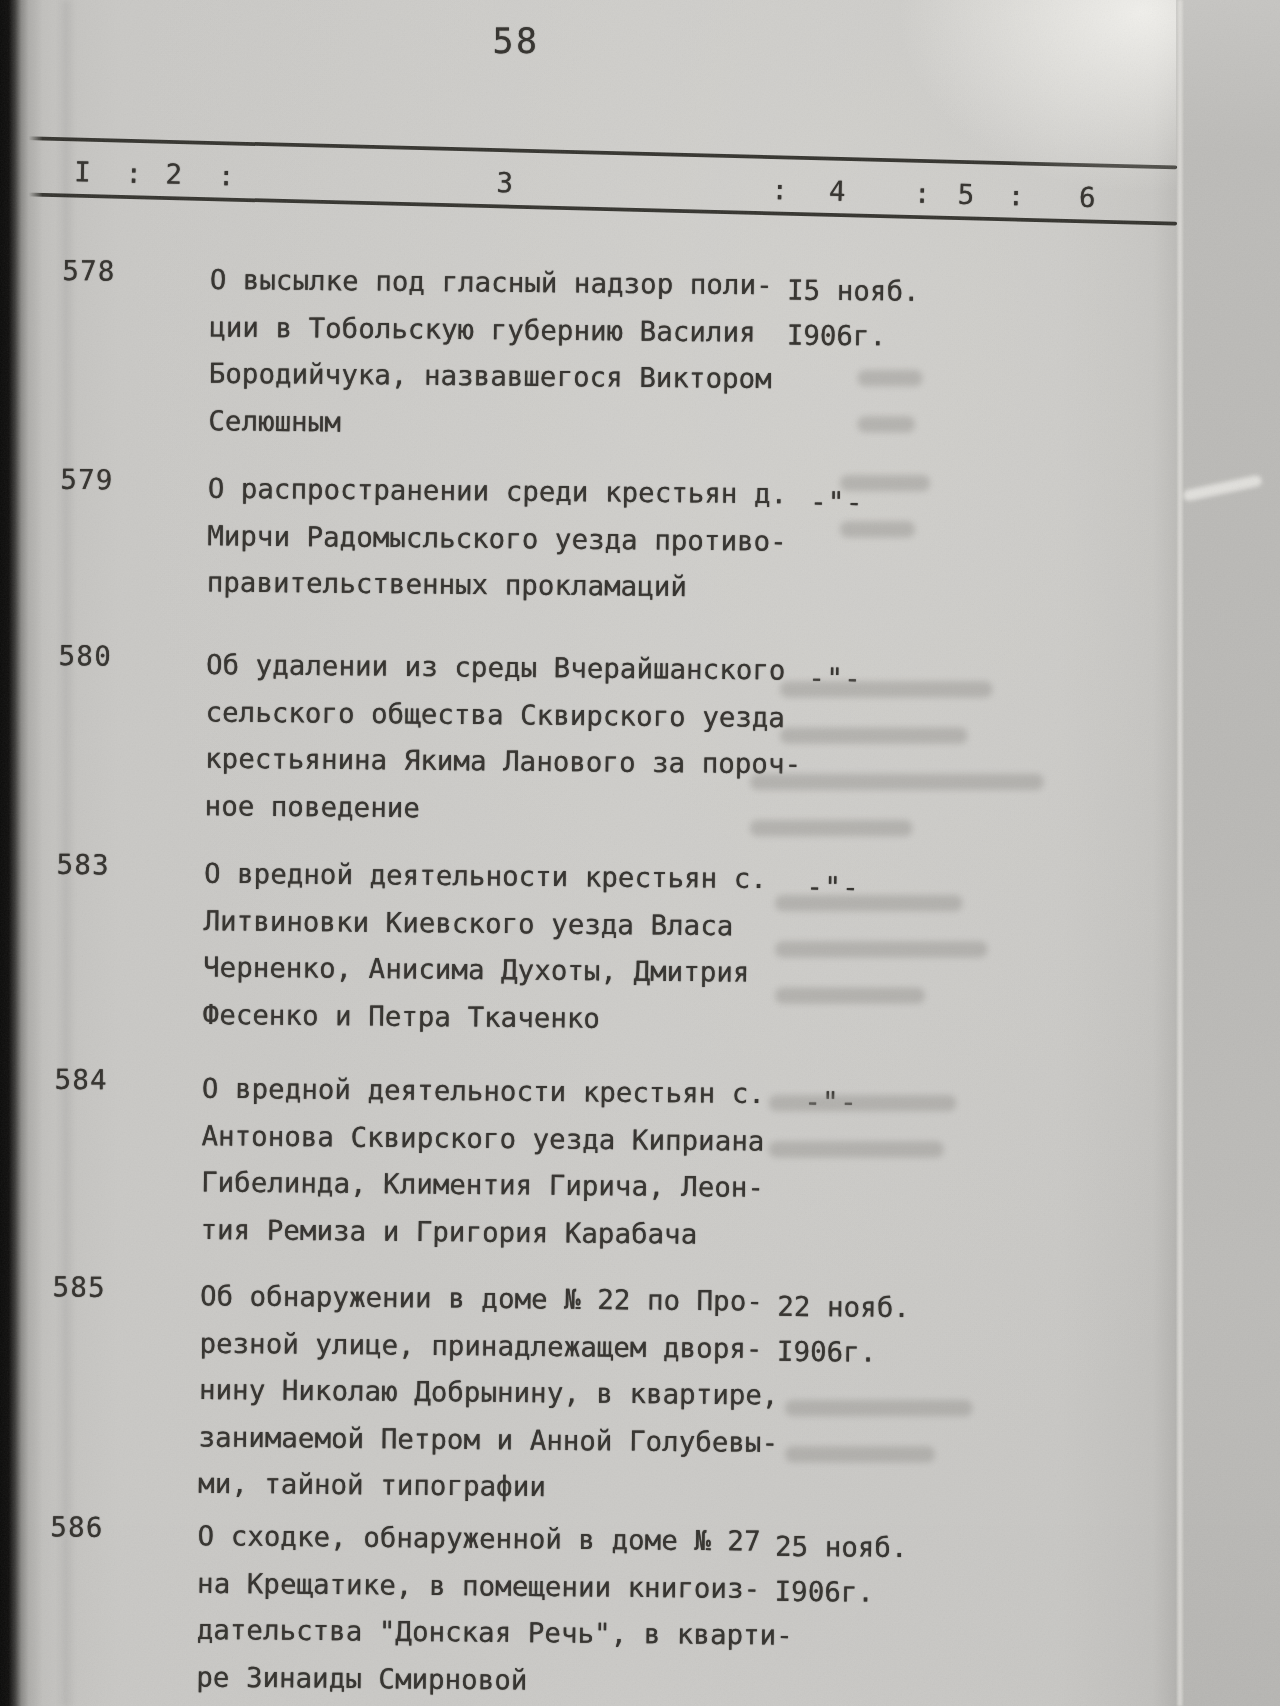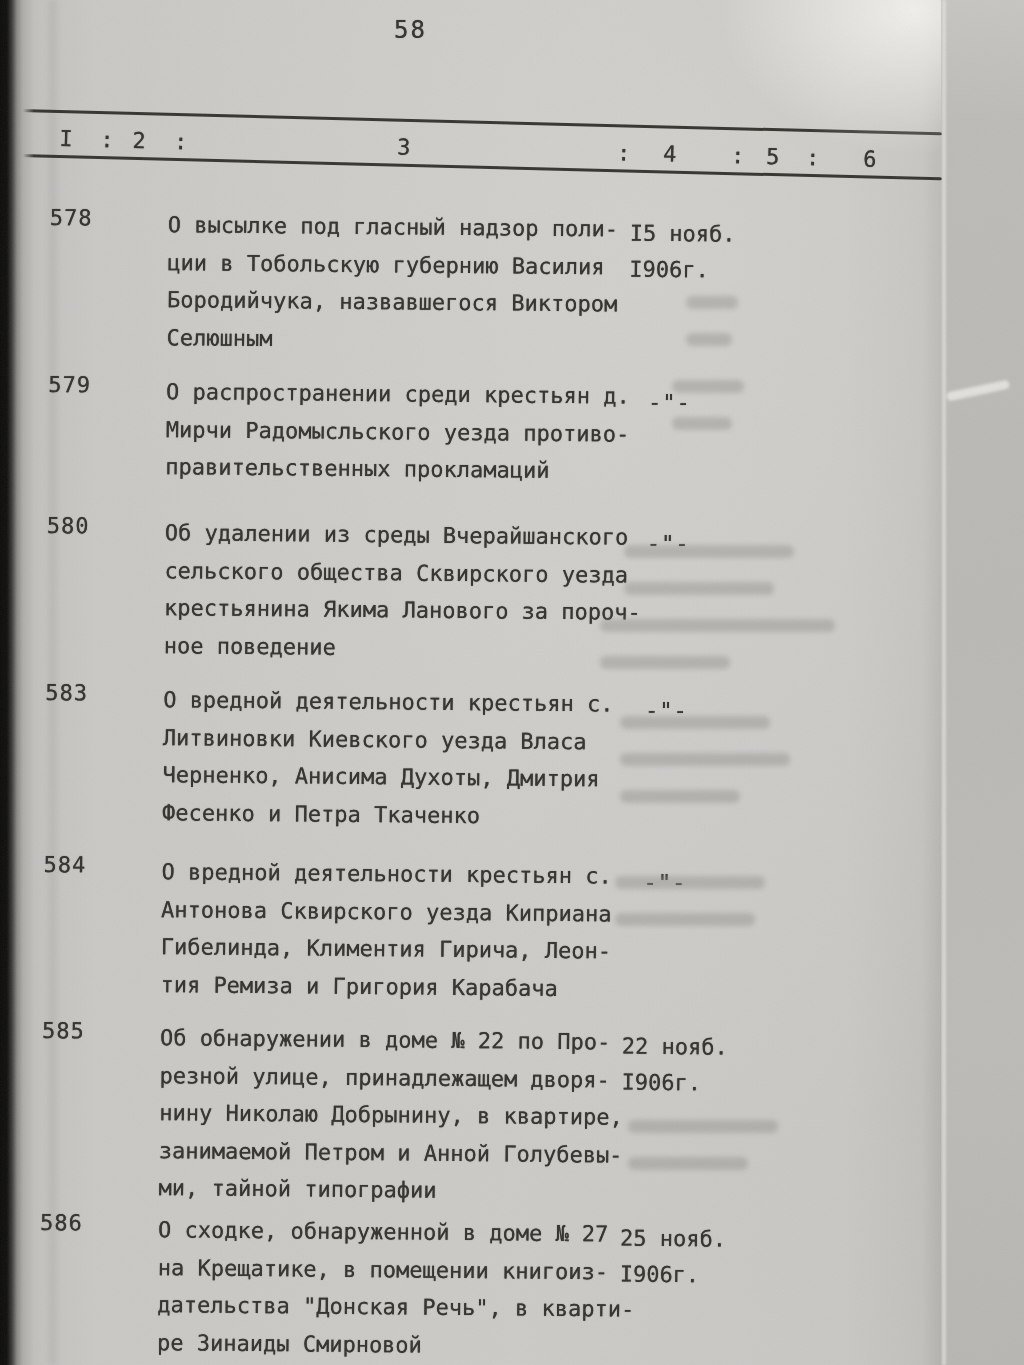--- a/index.html
+++ b/index.html
@@ -41,21 +41,21 @@
     background:linear-gradient(90deg,#0b0b0a 0,#100f0e 7px,#3f3e3c 12px,#8a8986 17px,#aeadaa 23px,rgba(200,199,196,0) 34px);
   }
   .fold-shadow{
     position:absolute;left:46px;top:0;bottom:0;width:14px;
     background:linear-gradient(90deg,rgba(0,0,0,0) 0,rgba(0,0,0,.06) 50%,rgba(0,0,0,0) 100%);
     filter:blur(2px);
   }
   
   .ink{ text-shadow:0 0 .9px rgba(42,40,36,.85); }
   .page-number{
-    position:absolute;left:394px;top:16px;font-size:24px;letter-spacing:2px;
+    position:absolute;left:394px;top:16px;font-size:28px;letter-spacing:2px;
   }
   
   .rule{
     position:absolute;left:18px;width:924px;height:2.6px;background:#35342f;
     transform:rotate(1.45deg);transform-origin:left center;border-radius:2px;
   }
   .rule1{top:109px;}
   .rule2{top:154px;}
   .header-cells{
     position:absolute;left:18px;top:112px;width:924px;height:42px;

